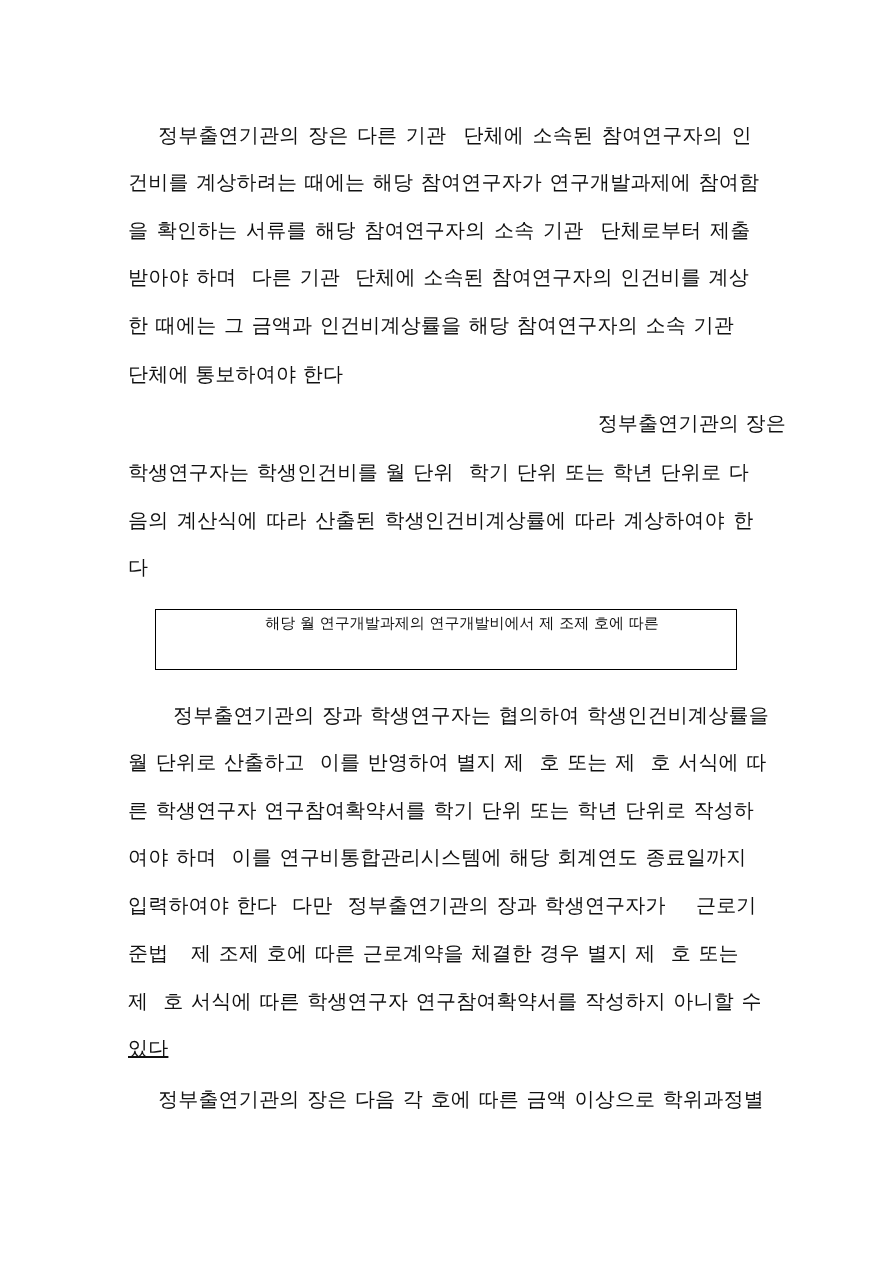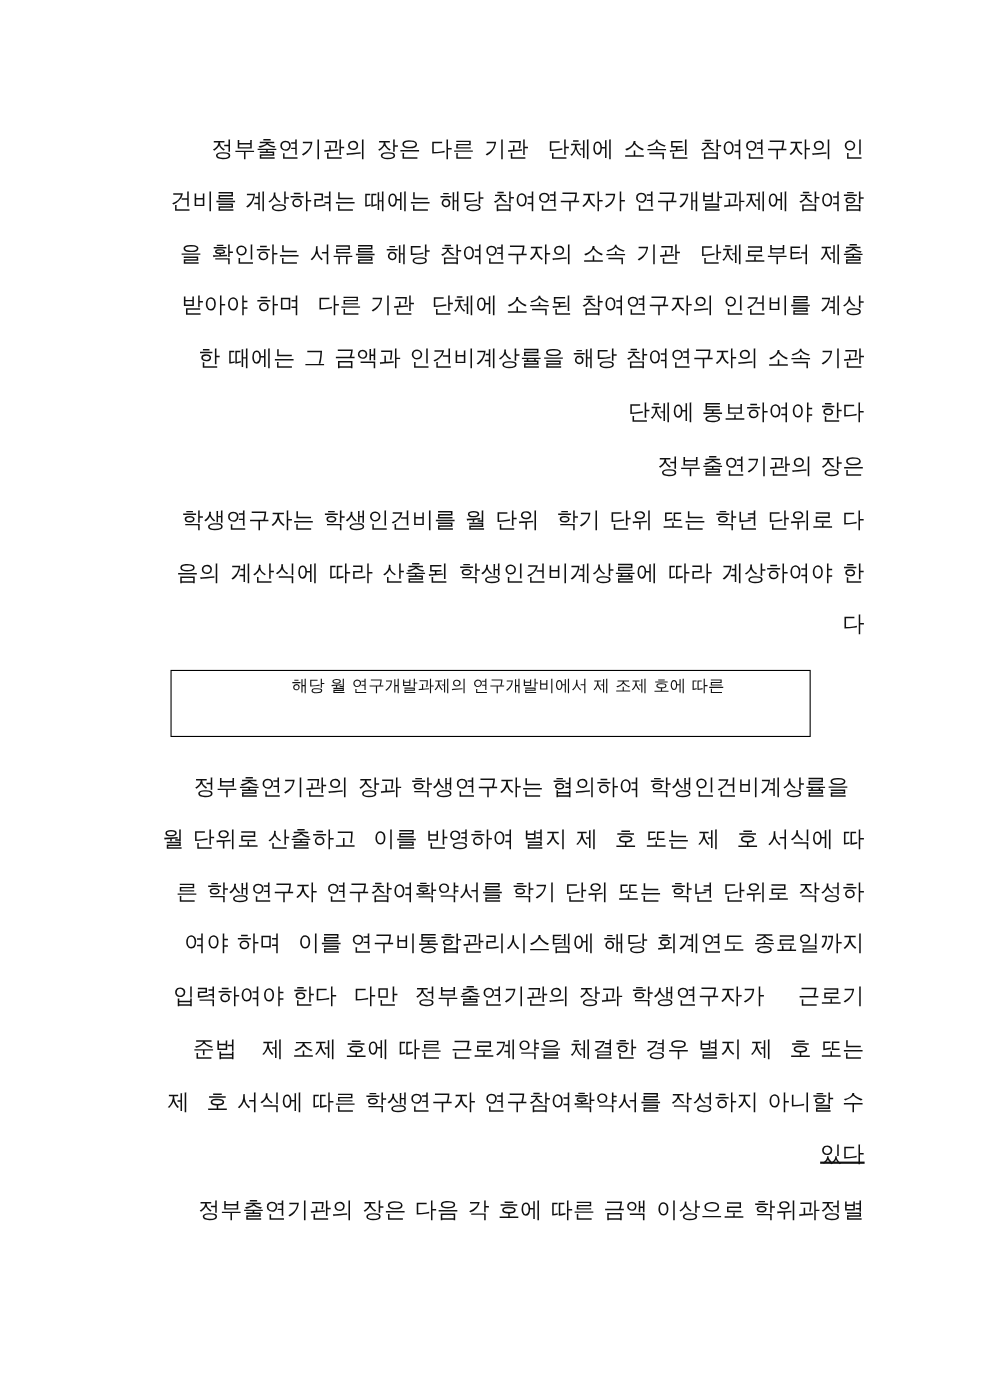--- a/index.html
+++ b/index.html
@@ -1,19 +1,19 @@
 <!DOCTYPE html>
 <html><head>
 <meta charset="utf-8">
 <style>
   html, body { margin: 0; padding: 0; background: #ffffff; }
   body { width: 893px; height: 1263px; position: relative; overflow: hidden;
          font-family: "DejaVu Serif", "Liberation Serif", serif; color: #111; }
   .line { position: absolute; left: 128px; width: 658px; font-size: 20px; line-height: 28px;
-          white-space: pre; letter-spacing: 0.2px; text-align: right; }
+          white-space: pre; letter-spacing: 0.2px; }
   .right { text-align: right; }
   .formula-box { position: absolute; left: 155px; top: 609px; width: 582px; height: 61px;
                  border: 1px solid #000; box-sizing: border-box; }
   .formula-line { position: absolute; left: 16px; width: 100%; text-align: center;
                   font-size: 15px; line-height: 20px; white-space: pre; }
 </style>
 </head>
 <body>
 
 <div>
@@ -32,21 +32,21 @@
     <div class="line" style="top:458px; word-spacing:1px;">학생연구자는 학생인건비를 월 단위  학기 단위 또는 학년 단위로 다</div>
     <div class="line" style="top:506px; word-spacing:2px;">음의 계산식에 따라 산출된 학생인건비계상률에 따라 계상하여야 한</div>
     <div class="line" style="top:553px;">다</div>
   </div>
 
   <div class="formula-box">
     <div class="formula-line" style="top:3px;">해당 월 연구개발과제의 연구개발비에서 제 조제 호에 따른</div>
   </div>
 
   <div>
-    <div class="line" style="top:701px; left:144px; width:628px; word-spacing:1px;">정부출연기관의 장과 학생연구자는 협의하여 학생인건비계상률을</div>
+    <div class="line" style="top:701px; left:173px; width:628px; word-spacing:1px;">정부출연기관의 장과 학생연구자는 협의하여 학생인건비계상률을</div>
     <div class="line" style="top:748px; word-spacing:1px;">월 단위로 산출하고  이를 반영하여 별지 제  호 또는 제  호 서식에 따</div>
     <div class="line" style="top:796px; word-spacing:1px;">른 학생연구자 연구참여확약서를 학기 단위 또는 학년 단위로 작성하</div>
     <div class="line" style="top:843px; word-spacing:1px;">여야 하며  이를 연구비통합관리시스템에 해당 회계연도 종료일까지</div>
     <div class="line" style="top:891px; word-spacing:1px;">입력하여야 한다  다만  정부출연기관의 장과 학생연구자가    근로기</div>
     <div class="line" style="top:939px; word-spacing:1px;">준법   제 조제 호에 따른 근로계약을 체결한 경우 별지 제  호 또는</div>
     <div class="line" style="top:987px; word-spacing:1px;">제  호 서식에 따른 학생연구자 연구참여확약서를 작성하지 아니할 수</div>
     <div class="line" style="top:1034px;text-decoration:underline;">있다</div>
   </div>
 
   <div>

